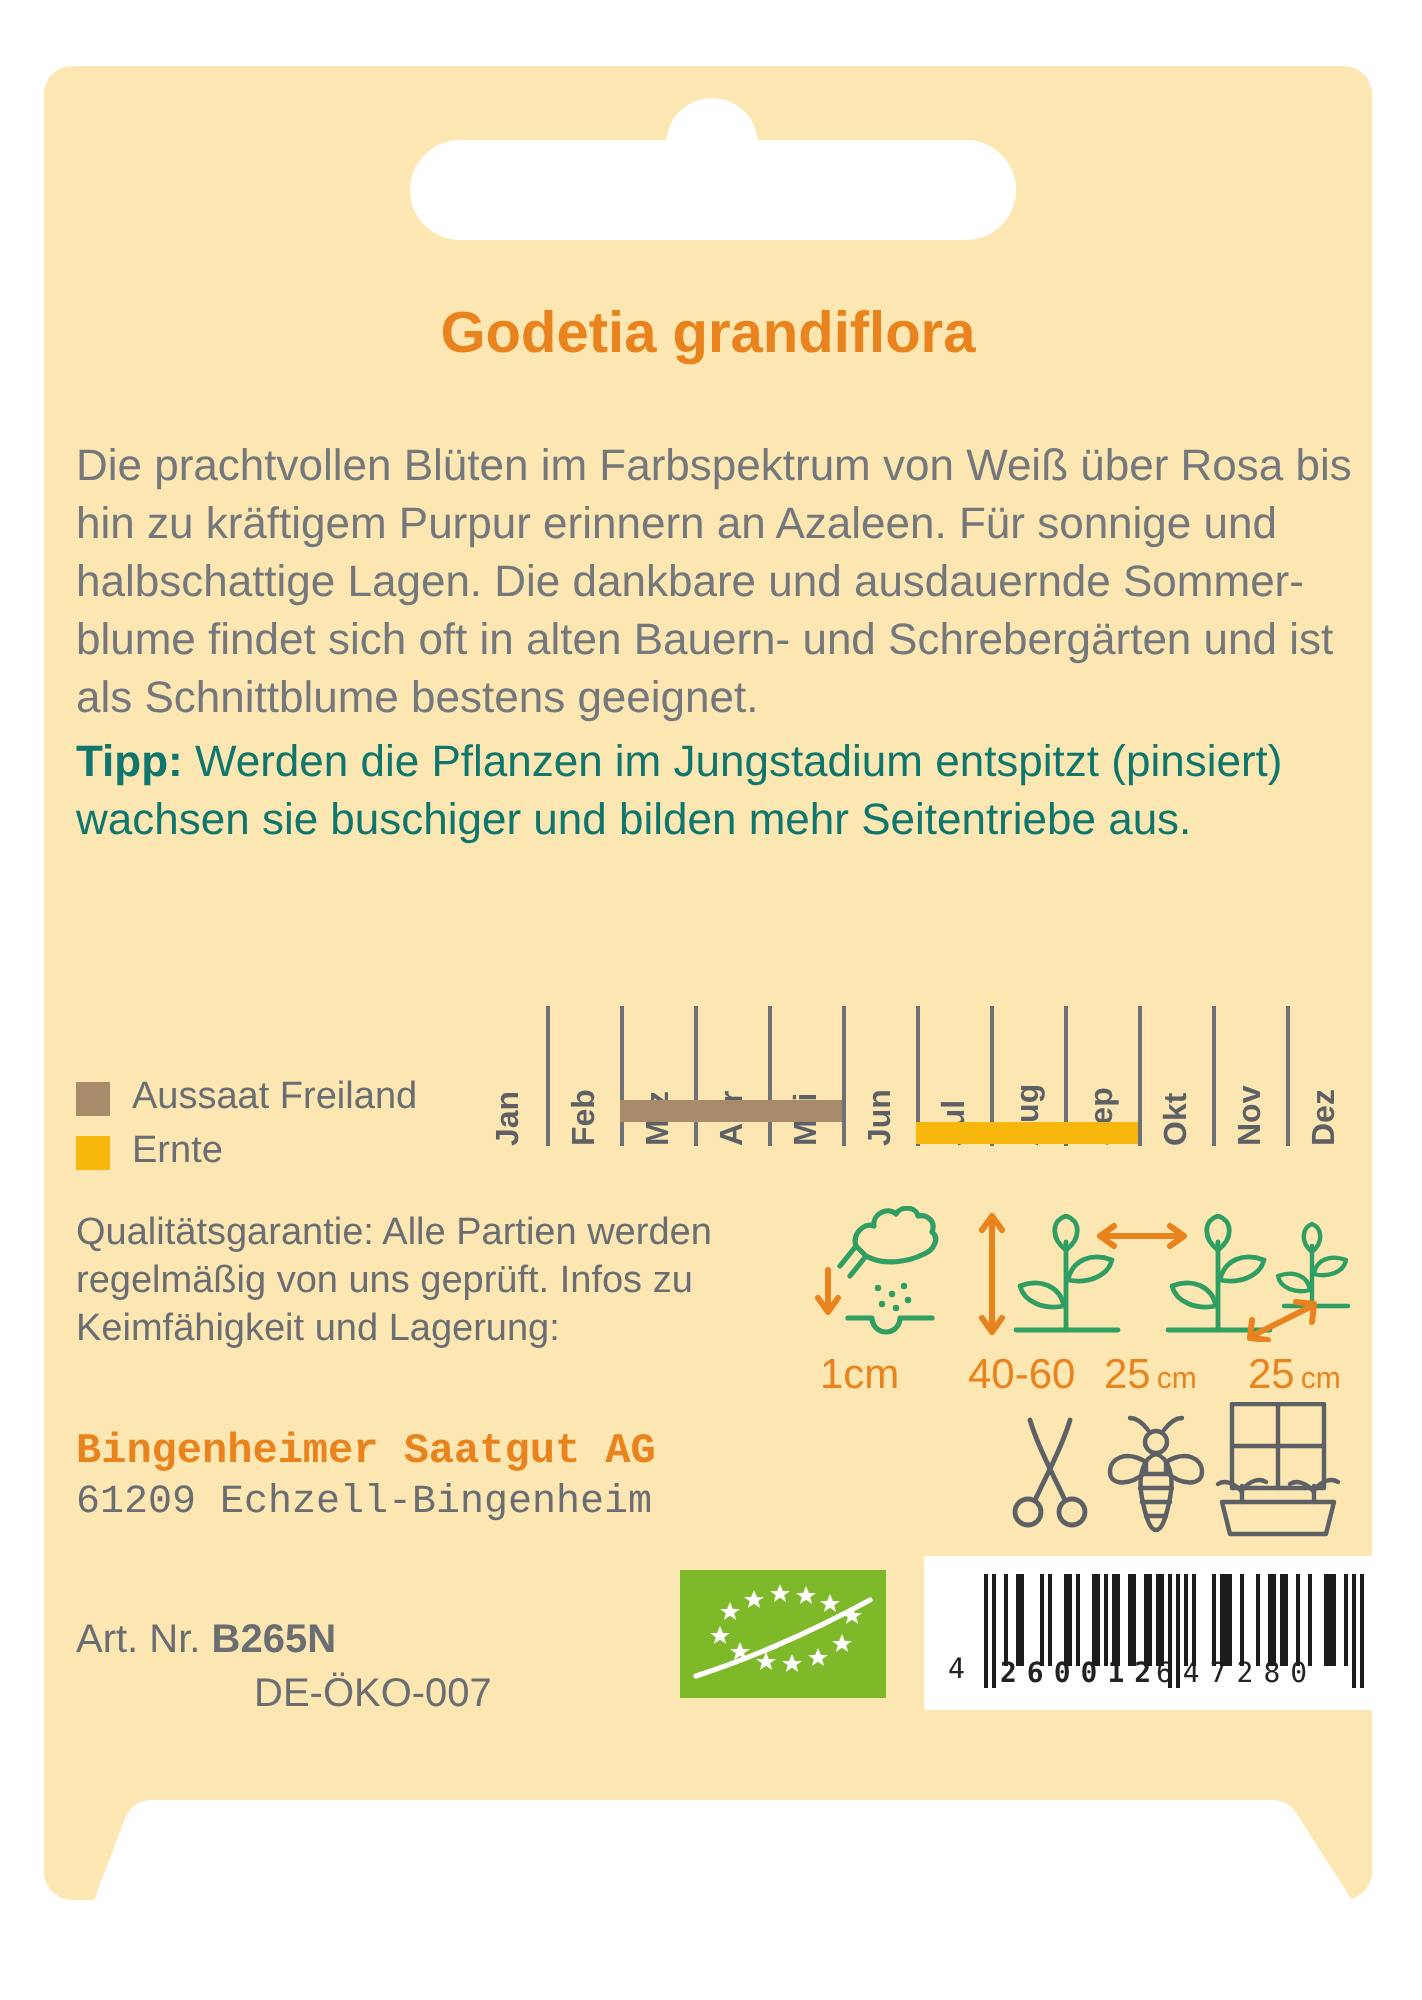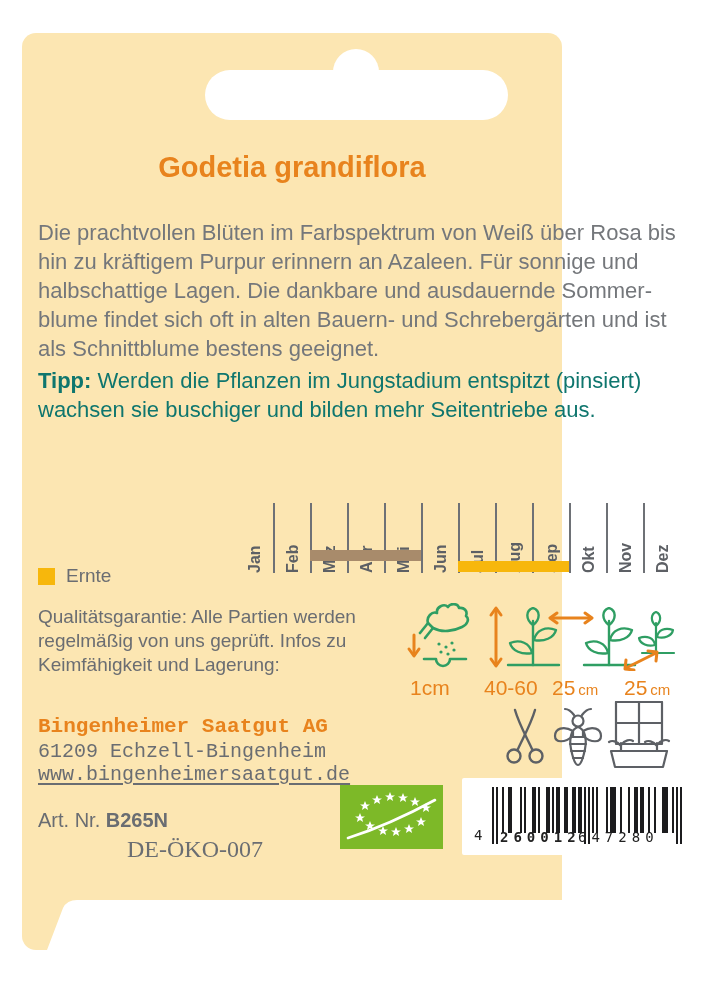--- a/index.html
+++ b/index.html
@@ -2,21 +2,21 @@
 <html><head>
 <meta charset="utf-8">
 <style>
   html,body{margin:0;padding:0;}
   body{
     width:711px;height:1000px;background:#ffffff;position:relative;
     font-family:"Liberation Sans", sans-serif;overflow:hidden;
   }
   .abs{position:absolute;}
   .card{
-    position:absolute;left:22px;top:33px;width:540px;height:917px;
+    position:absolute;left:22px;top:33px;width:664px;height:917px;
     background:#fce6b2;border-radius:14px;
   }
   .slot-rect{left:183px;top:37px;width:303px;height:50px;background:#fff;border-radius:25px;}
   .slot-bump{left:311px;top:16px;width:46px;height:46px;background:#fff;border-radius:50%;}
 
   .title{left:0;right:0;top:118px;text-align:center;font-size:29px;font-weight:bold;color:#e8831d;}
 
   .desc{left:16px;top:185px;width:650px;font-size:22px;line-height:29px;color:#74777b;}
   .tip{left:16px;top:333px;width:650px;font-size:22px;line-height:29px;color:#0f766e;}
   .bold{font-weight:bold;}
@@ -34,21 +34,21 @@
   .quality .link{text-decoration:underline;text-underline-offset:3px;}
 
   .g-label{font-size:21px;color:#e8831d;white-space:nowrap;}
   .g-label .unit{font-size:15px;margin-left:3px;}
 
   .pub{left:16px;top:682px;font-size:20px;line-height:23px;color:#6a6d72;font-family:Liberation Mono, monospace;}
   .pub .pub-name{font-size:21px;font-weight:bold;color:#e8831d;margin-bottom:2px;}
   .pub .link{text-decoration:underline;text-underline-offset:3px;}
 
   .artnr{left:16px;top:776px;font-size:20px;color:#6a6d72;}
-  .eco{left:105px;top:803px;font-size:24px;color:#6a6d72;font-family:Liberation Serif, serif;}
+  .eco{left:105px;top:803px;font-size:20px;color:#6a6d72;}
 
   .eu-logo{left:318px;top:752px;width:103px;height:64px;}
   .barcode-box{left:440px;top:745px;width:227px;height:77px;background:#ffffff;border-radius:2px;}
   .bc-bars{position:absolute;left:30px;top:9px;width:190px;height:58px;}
   .bc-bar{position:absolute;top:0;background:#1c1c1e;}
   .bc-digit{position:absolute;font-family:"DejaVu Sans Mono", monospace;font-size:14px;color:#222;background:#fff;}
   .bc-d1{left:-18px;bottom:2px;}
   .bc-d2{left:8px;bottom:0;width:80px;letter-spacing:5px;font-weight:bold;}
   .bc-d3{left:86px;bottom:0;width:80px;letter-spacing:5px;text-align:center;}
 
@@ -103,20 +103,24 @@
       <div class="cal-col">
         <span class="cal-label">Nov</span>
       </div>
       <div class="cal-col">
         <span class="cal-label">Dez</span>
       </div>
       <div class="cal-bar" style="left: 74px; width: 111px; top: 47px; background: rgb(168, 139, 107);"></div>
       <div class="cal-bar" style="left: 222px; width: 111px; top: 58px; background: rgb(247, 183, 12);"></div>
     </div>
 
+  <div class="abs legend-row" style="left:16px;top:505px;">
+    <span class="legend-swatch" id="swatch-0" style="background: rgb(168, 139, 107);"></span>
+    <span>Aussaat Freiland</span>
+  </div>
   <div class="abs legend-row" style="left:16px;top:532px;">
     <span class="legend-swatch" id="swatch-1" style="background: rgb(247, 183, 12);"></span>
     <span>Ernte</span>
   </div>
 
   <div class="abs quality">
     <div>Qualitätsgarantie: Alle Partien werden regelmäßig von uns geprüft. Infos zu Keimfähigkeit und Lagerung:</div>
   </div>
 
   <svg class="abs" style="left:384px;top:570px;" width="64" height="66" viewBox="0 0 64 66">
@@ -191,21 +195,20 @@
       <path d="M4 19 L34 4"></path>
         <path d="M4 11 L3 20 L12 21"></path>
         <path d="M26 2 L35 3 L34 12"></path>
     </g>
   </svg>
   <div class="abs g-label" style="left:602px;top:643px;"><span>25</span><span class="unit">cm</span></div>
 
   <div class="abs pub">
     <div class="pub-name">Bingenheimer Saatgut AG</div>
     <div>61209 Echzell-Bingenheim</div>
-    <div class="link">www.bingenheimersaatgut.de</div>
   </div>
 
   <svg class="abs" style="left:483px;top:675px;" width="40" height="58" viewBox="0 0 40 58">
     <g fill="none" stroke="#5d6065" stroke-width="2.4" stroke-linecap="round" stroke-linejoin="round">
       <path d="M10 2 C14 16 22 30 27 41"></path>
       <path d="M30 2 C26 16 18 30 13 41"></path>
       <circle cx="9" cy="48" r="6.5"></circle>
       <circle cx="31" cy="48" r="6.5"></circle>
     </g>
   </svg>

